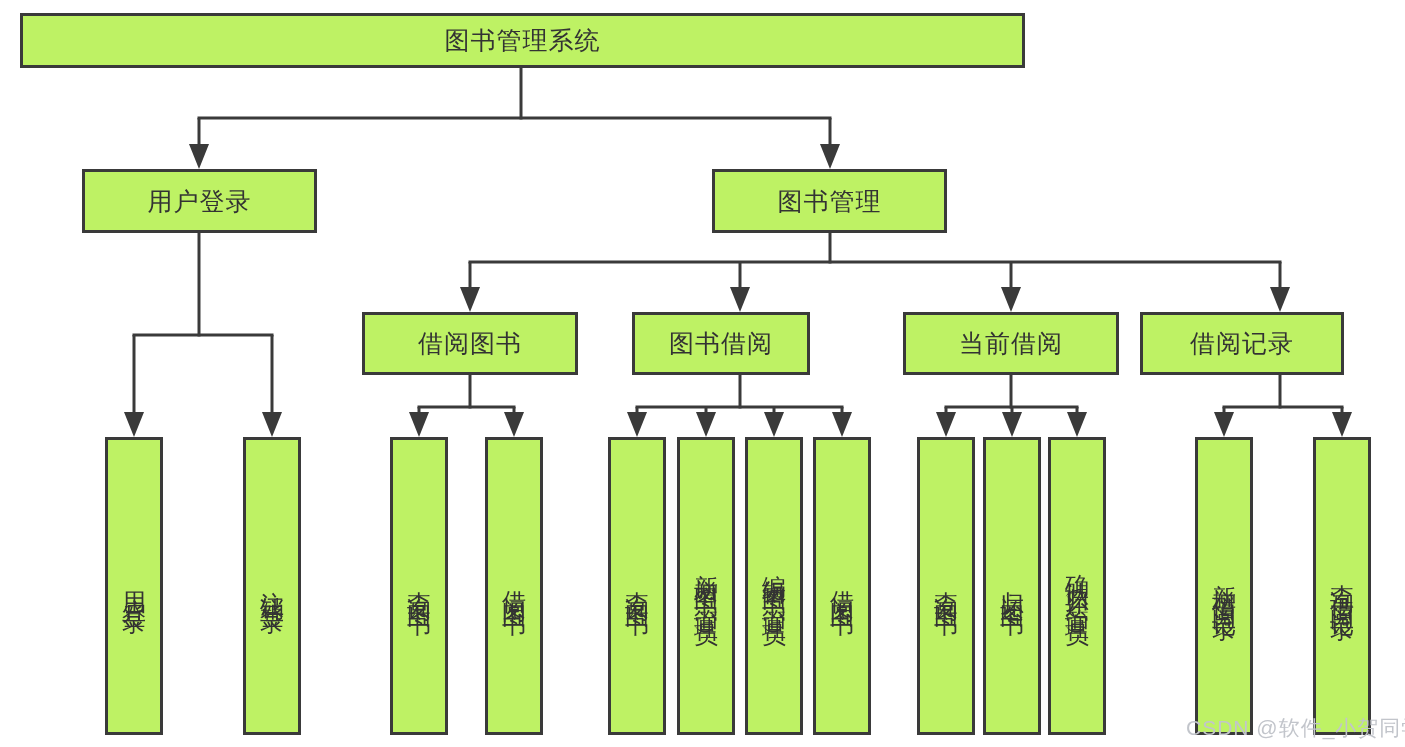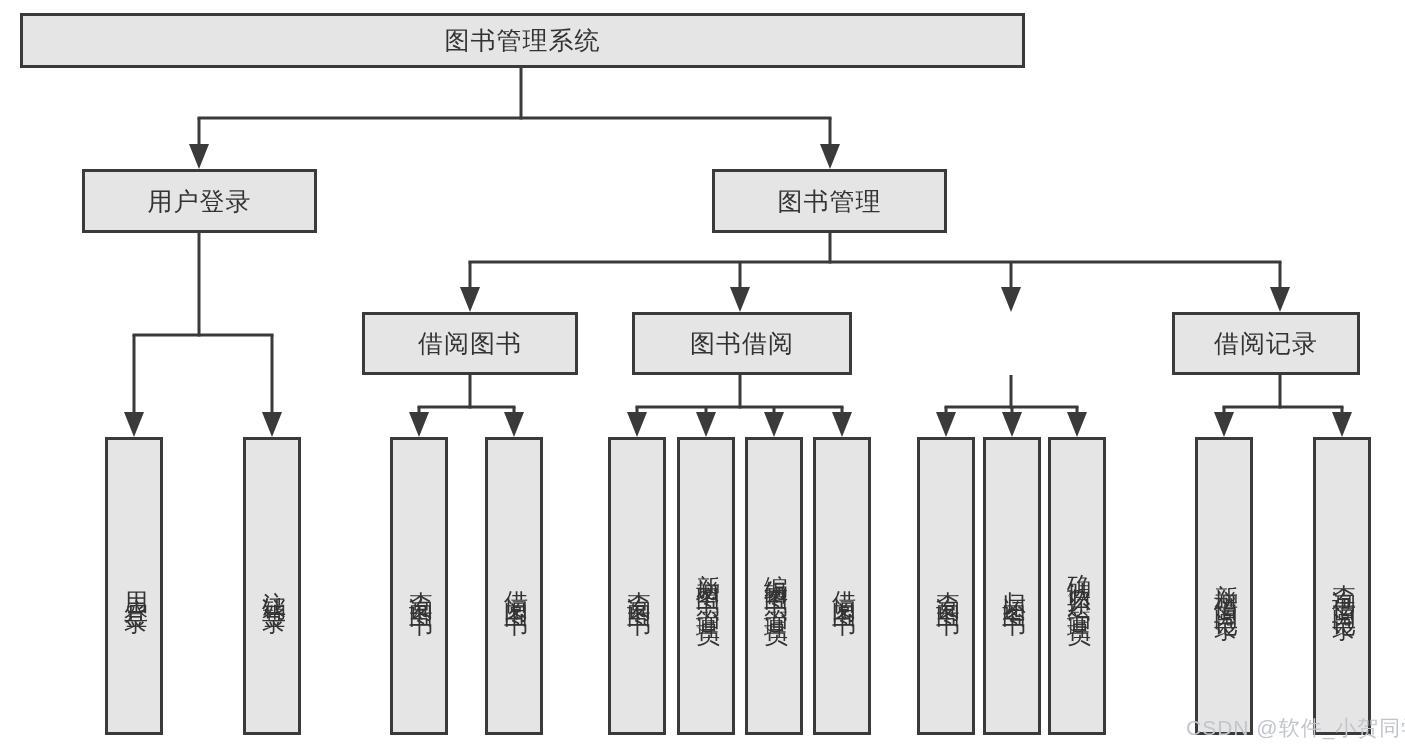--- a/index.html
+++ b/index.html
@@ -16,25 +16,24 @@
     overflow:hidden;
     font-family:"Liberation Sans",sans-serif;
     color:var(--text,#333);
   }
   svg.connectors{position:absolute;left:0;top:0;width:1405px;height:747px;}
   svg.connectors g{stroke:var(--line,#3a3a3a);fill:var(--line,#3a3a3a);stroke-width:3;}
   svg.connectors polygon{stroke:none;}
   .node{
     position:absolute;box-sizing:border-box;
     border:3px solid var(--line,#3a3a3a);
-    background:#e5e5e5;
+    background:#bef264;
     display:flex;align-items:center;justify-content:center;
     font-size:25px;letter-spacing:1px;
     white-space:nowrap;
-    font-family:Liberation Mono, monospace;
   }
   .leaf{
     writing-mode:vertical-rl;
     text-orientation:mixed;
     font-size:24px;
     letter-spacing:7px;
     line-height:1;
     white-space:normal;
   }
   .watermark{
@@ -123,22 +122,23 @@
       <polygon points="1332,412 1352,412 1342,437"></polygon>
     </g>
   </svg>
 
   <div class="node" style="left:20px;top:13px;width:1005px;height:55px;">图书管理系统</div>
 
   <div class="node" style="left:82px;top:169px;width:235px;height:64px;">用户登录</div>
   <div class="node" style="left:712px;top:169px;width:235px;height:64px;text-align:right;">图书管理</div>
 
   <div class="node" style="left:362px;top:312px;width:216px;height:63px;">借阅图书</div>
-  <div class="node" style="left:632px;top:312px;width:220px;height:63px;">图书借阅</div>
-  <div class="node" style="left:1172px;top:312px;width:188px;height:63px;">借阅记录</div>
+  <div class="node" style="left:632px;top:312px;width:178px;height:63px;">图书借阅</div>
+  <div class="node" style="left:903px;top:312px;width:216px;height:63px;">当前借阅</div>
+  <div class="node" style="left:1140px;top:312px;width:204px;height:63px;">借阅记录</div>
 
   <div class="node leaf" style="left:105px;top:437px;width:58px;height:298px;">用户登录</div>
   <div class="node leaf" style="left:243px;top:437px;width:58px;height:298px;">注销登录</div>
 
   <div class="node leaf" style="left:390px;top:437px;width:58px;height:298px;">查询图书</div>
   <div class="node leaf" style="left:485px;top:437px;width:58px;height:298px;">借阅图书</div>
 
   <div class="node leaf" style="left:608px;top:437px;width:58px;height:298px;">查询图书</div>
   <div class="node leaf" style="left:677px;top:437px;width:58px;height:298px;">新增图书（管理员）</div>
   <div class="node leaf" style="left:745px;top:437px;width:58px;height:298px;">编辑图书（管理员）</div>

